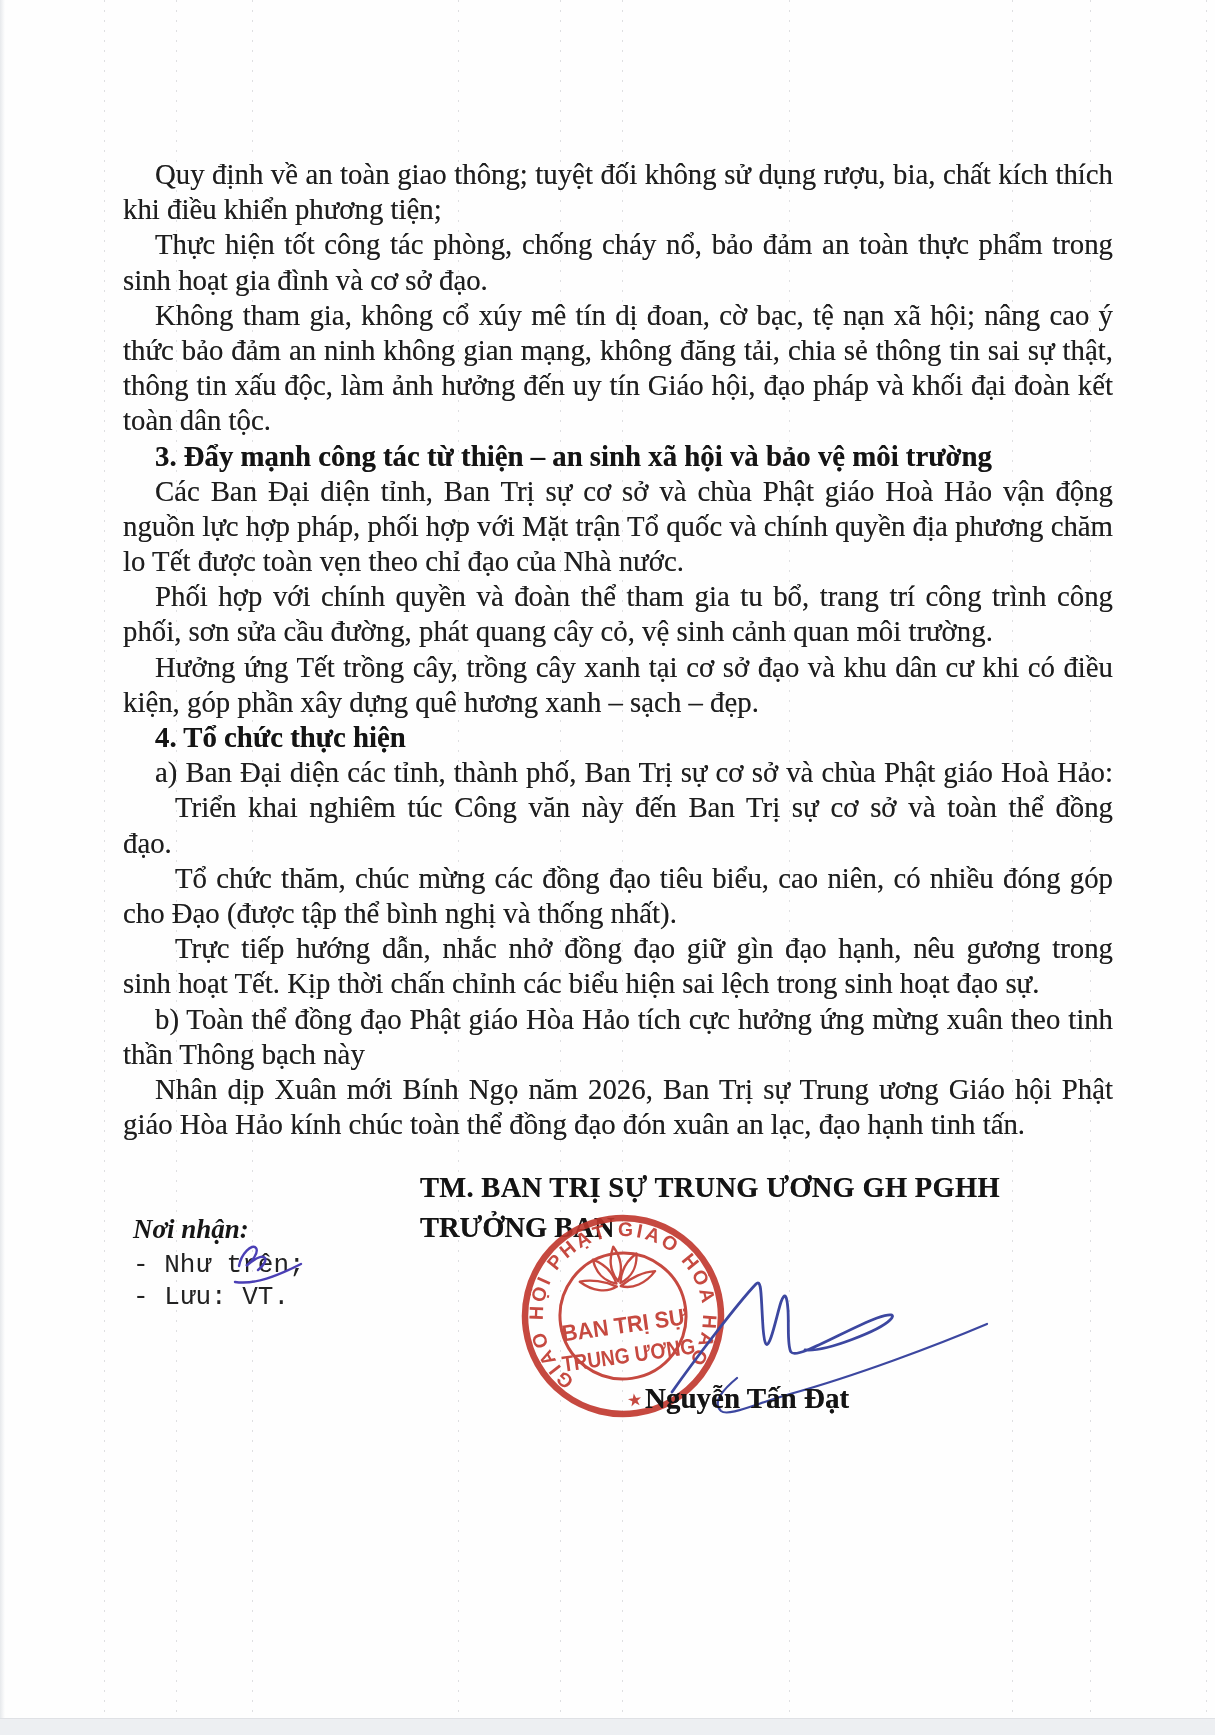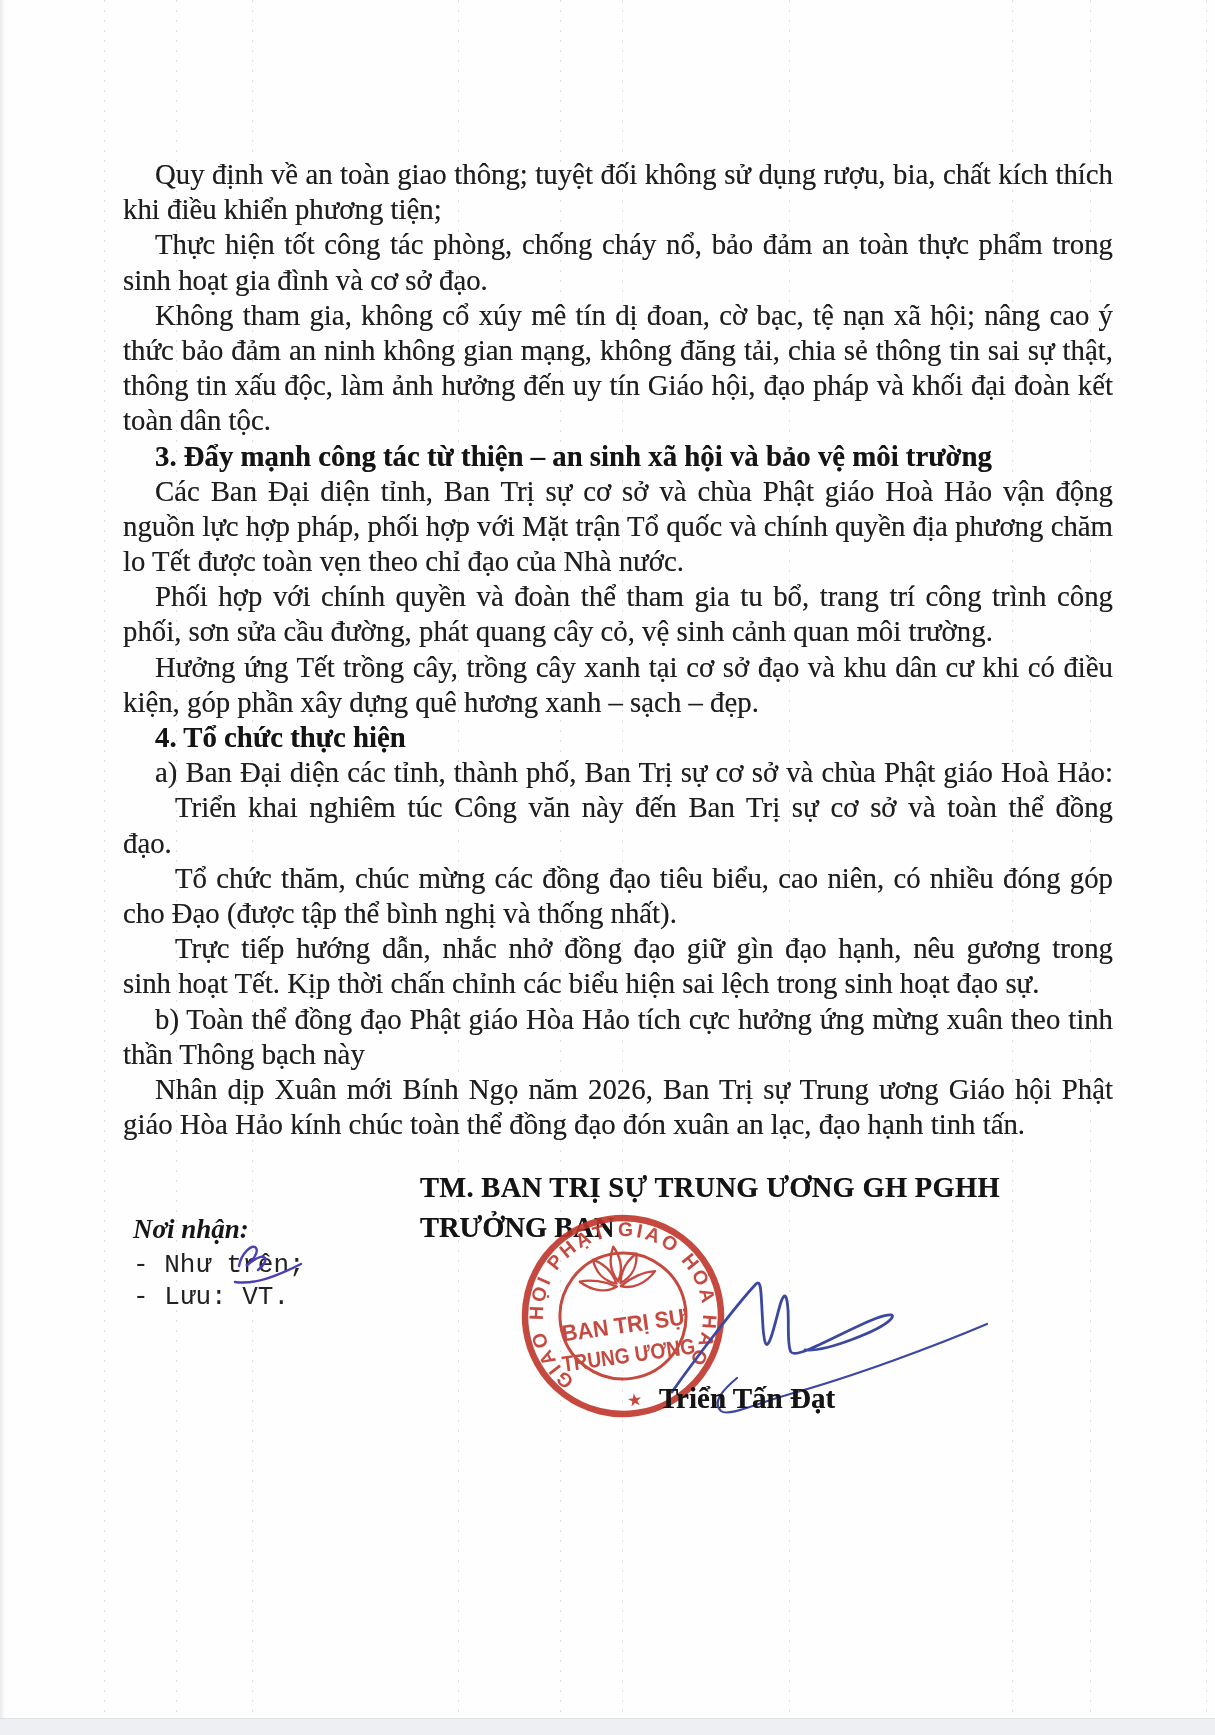--- a/index.html
+++ b/index.html
@@ -154,15 +154,15 @@
       <text class="center-line2" x="120" y="167" text-anchor="middle" textLength="134" lengthAdjust="spacingAndGlyphs">TRUNG ƯƠNG</text>
       <text class="star" x="120" y="210" text-anchor="middle">★</text>
     </g>
   </svg>
 
   <svg class="signature" viewBox="0 0 400 170">
     <path class="sig-main" d="M 57 134 C 78 104, 122 46, 141 26 C 146 21, 146 34, 147 52 C 148 68, 148 82, 151 86 C 155 91, 162 56, 166 44 C 170 33, 172 38, 173 52 C 174 68, 172 88, 176 94 C 182 102, 230 72, 262 60 C 276 55, 281 56, 275 62 C 265 72, 212 94, 190 92"></path>
     <path class="sig-flourish" d="M 122 120 C 110 130, 96 144, 106 153 C 113 159, 140 146, 175 136 C 240 118, 320 88, 372 66"></path>
   </svg>
 
-  <div class="signer-name">Triển Tấn Đạt</div>
+  <div class="signer-name">Nguyễn Tấn Đạt</div>
 
 </div>
 
 </body></html>

